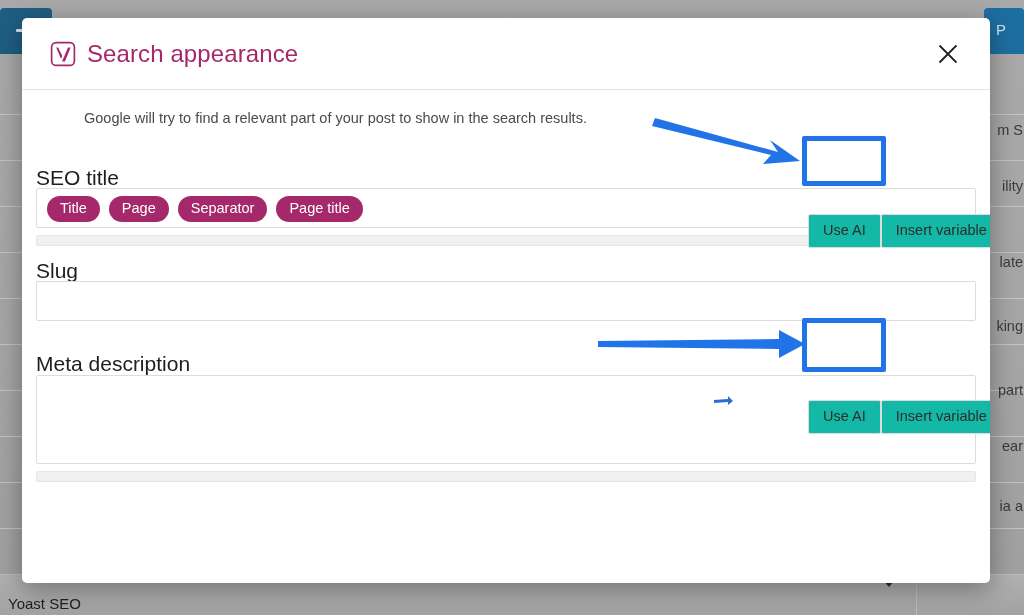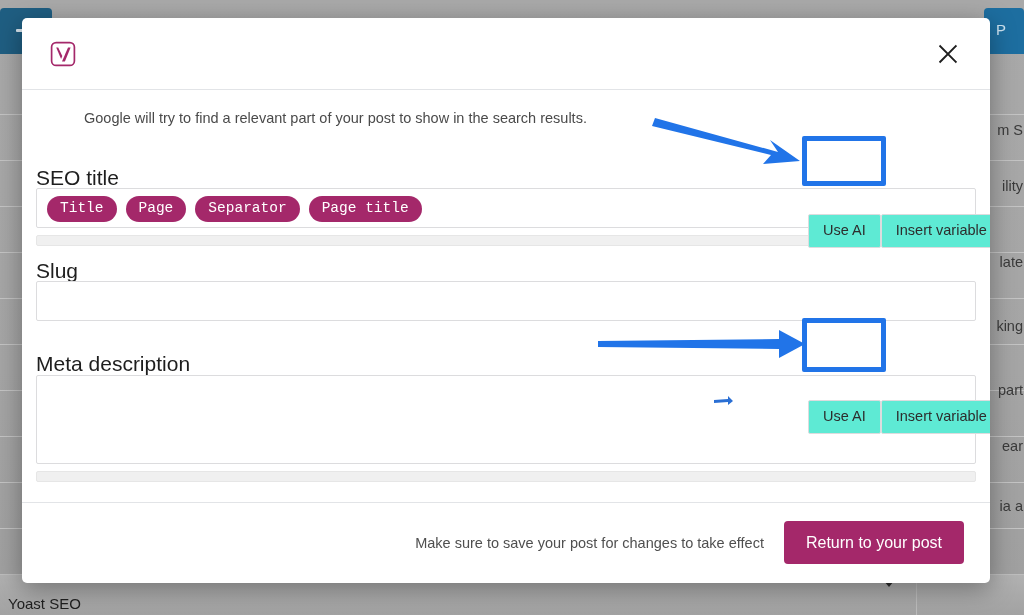--- a/index.html
+++ b/index.html
@@ -209,21 +209,21 @@
     border: 1px solid #e6e6e6;
     border-radius: 2px;
   }
 
   
   .btn-group {
     position: absolute;
     display: flex;
   }
   .ui-btn {
-    background: #5eead4;
+    background: #14b8a6;
     border: 1px solid #dcdcde;
     color: #2d2d2d;
     font-size: 14.5px;
     font-family: "Liberation Sans", sans-serif;
     padding: 7px 14px 8px;
     cursor: pointer;
     border-radius: 2px;
     white-space: nowrap;
     line-height: 1.2;
   }
@@ -314,36 +314,37 @@
   </div>
 
   <div class="modal">
 
     <div class="modal-header">
       <svg class="yoast-logo" viewBox="0 0 26 26">
         <rect x="1.6" y="1.6" width="22.8" height="22.8" rx="4.5" fill="none" stroke="#a4286a" stroke-width="1.7"></rect>
         <path d="M8.2 6.6 L12.3 15.1 L11.1 18.0 L6.2 6.6 Z" fill="#a4286a"></path>
         <path d="M18.0 6.6 L12.0 20.6 L14.9 20.6 L20.6 6.6 Z" fill="#a4286a"></path>
       </svg>
+      <div class="modal-title">Search appearance</div>
 
       <button class="close-btn">
         <svg width="22" height="22" viewBox="0 0 22 22">
           <path d="M3.2 3.2 L18.8 18.8 M18.8 3.2 L3.2 18.8" stroke="#1e1e1e" stroke-width="1.9" stroke-linecap="square"></path>
         </svg>
       </button>
     </div>
 
     <div class="modal-body">
 
       <div class="helper-text">Google will try to find a relevant part of your post to show in the search results.</div>
 
       <div class="field-label" style="left:14px; top:76px;">SEO title</div>
 
       <div class="field-box" style="left:14px; top:98px; width:940px; height:40px;">
-        <div class="tag-row" style="left:0; top:7px;font-family:Liberation Mono, monospace;">
+        <div class="tag-row" style="left:0; top:7px;">
           <span class="tag">Title</span>
           <span class="tag">Page</span>
           <span class="tag">Separator</span>
           <span class="tag">Page title</span>
         </div>
       </div>
 
       <div class="progress-bar" style="left:14px; top:145px; width:940px;"></div>
 
       <div class="btn-group" style="left:786px; top:124px;">
@@ -361,24 +362,20 @@
 
       <div class="progress-bar" style="left:14px; top:381px; width:940px;"></div>
 
       <div class="btn-group" style="left:786px; top:310px;">
         <button class="ui-btn use-ai">Use AI</button>
         <button class="ui-btn insert-var">Insert variable</button>
       </div>
 
     </div>
 
-    <div class="modal-footer">
-      <span class="footer-note">Make sure to save your post for changes to take effect</span>
-      <button class="primary-btn">Return to your post</button>
-    </div>
   </div>
 
   <div class="annot-box" style="left:802px; top:136px; width:84px; height:50px;"></div>
 
   <div class="annot-box" style="left:802px; top:318px; width:84px; height:54px;"></div>
 
   <svg class="annot-svg">
 
     <g>
       <path d="M655,118 L778,152 L770,140 L800,161 L763,164 L771,155 L652,126 Z" fill="#2174e8"></path>

